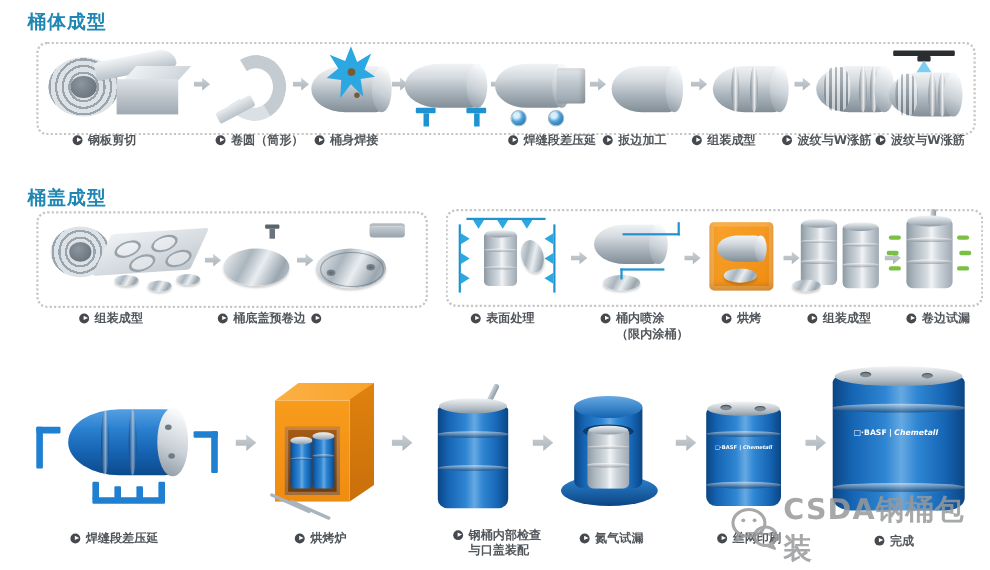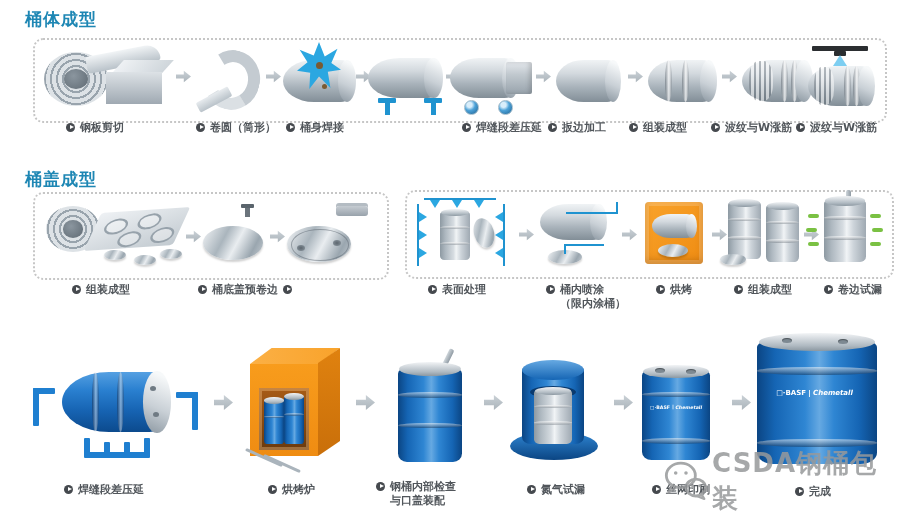--- a/index.html
+++ b/index.html
@@ -402,21 +402,21 @@
   </div>
 
   <div class="lbl" style="left:64px;top:483px;">
       <span class="b"></span>
       <span class="t"><span>焊缝段差压延</span></span>
     </div>
   <div class="lbl" style="left:268px;top:483px;">
       <span class="b"></span>
       <span class="t"><span>烘烤炉</span></span>
     </div>
-  <div class="lbl" style="left:376px;top:480px;justify-content:center;">
+  <div class="lbl" style="left:412px;top:480px;justify-content:center;">
       <span class="b"></span>
       <span class="t"><span>钢桶内部检查</span><span class="t2">与口盖装配</span></span>
     </div>
   <div class="lbl" style="left:527px;top:483px;">
       <span class="b"></span>
       <span class="t"><span>氮气试漏</span></span>
     </div>
   <div class="lbl" style="left:652px;top:483px;">
       <span class="b"></span>
       <span class="t"><span>丝网印刷</span></span>

